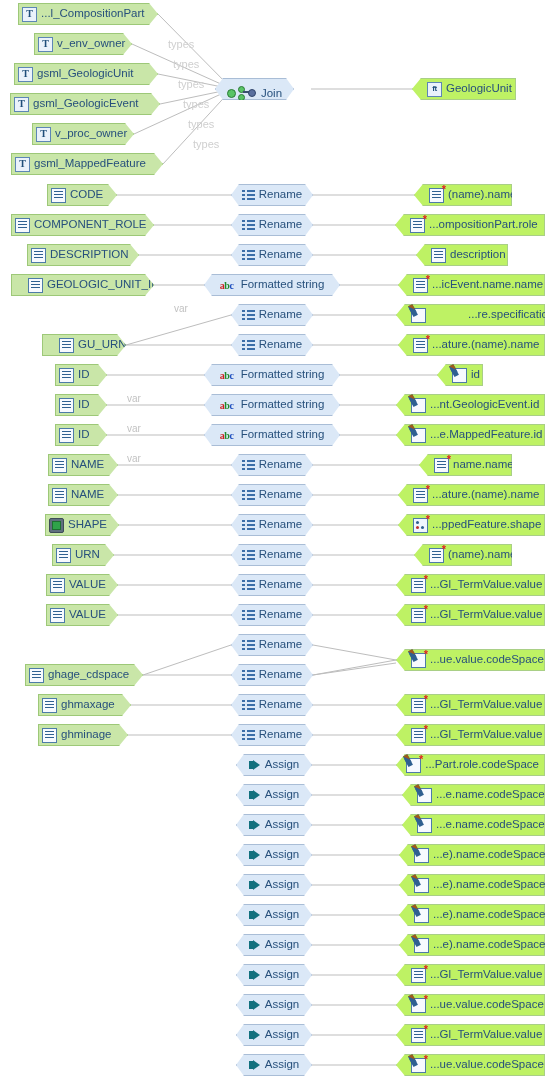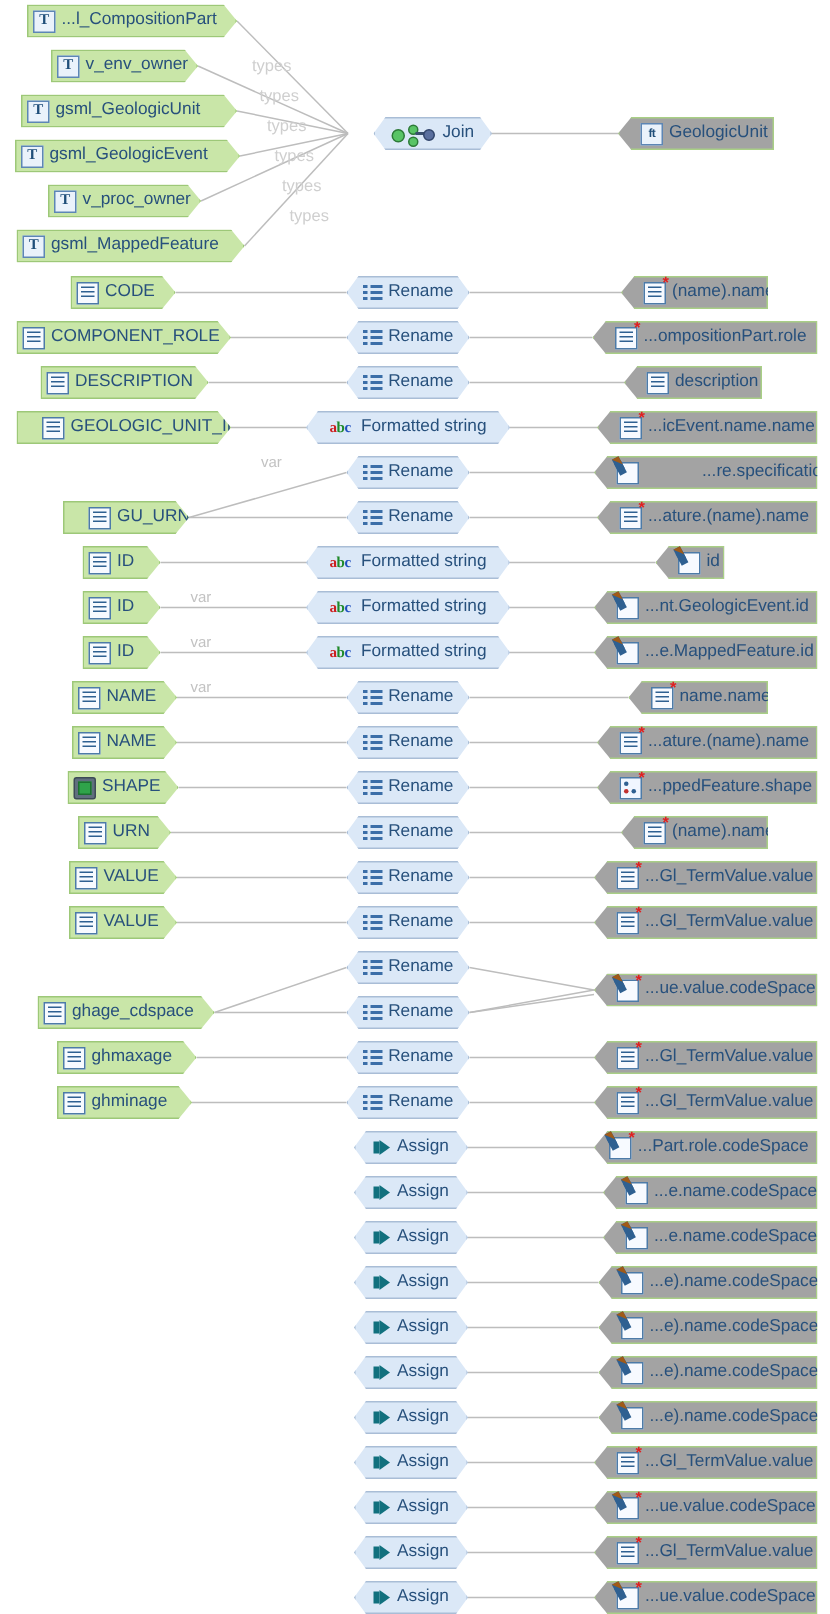--- a/index.html
+++ b/index.html
@@ -30,21 +30,21 @@
 
   
   .src{
     background:#c9e6a8;
     border:1px solid #9dc878;
     padding:0 14px 0 3px;
     clip-path:polygon(0 0, calc(100% - 9px) 0, 100% 50%, calc(100% - 9px) 100%, 0 100%);
   }
   
   .tgt{
-    background:#a3a3a3;
+    background:#bef264;
     border:1px solid #a9cf86;
     padding:0 5px 0 14px;
     clip-path:polygon(9px 0, 100% 0, 100% 100%, 9px 100%, 0 50%);
   }
   
   .fn{
     background:#dbe8f7;
     border:1px solid #a9bdd6;
     padding:0 13px;
     justify-content:center;
@@ -252,21 +252,21 @@
     <div class="node src" style="left: 32px; top: 123px; width: 102px;">
       <span class="ic ic-T">T</span>
       <span class="lbl">v_proc_owner</span>
     </div>
     <div class="types-lbl" style="left: 188px; top: 118px;">types</div>
     <div class="node src" style="left: 11px; top: 153px; width: 152px;">
       <span class="ic ic-T">T</span>
       <span class="lbl">gsml_MappedFeature</span>
     </div>
     <div class="types-lbl" style="left: 193px; top: 138px;">types</div>
-    <div class="node fn" style="left: 249px; top: 78px; width: 79px;">
+    <div class="node fn" style="left: 215px; top: 78px; width: 79px; align-items: flex-end;">
       <span class="ic ic-join">
         <span class="d1"></span>
         <span class="d2"></span>
         <span class="d3"></span>
         <span class="bar"></span>
         <span class="d4"></span>
       </span>
       <span class="lbl">Join</span>
     </div>
     <div class="node tgt" style="left: 412px; top: 78px; width: 104px;">

